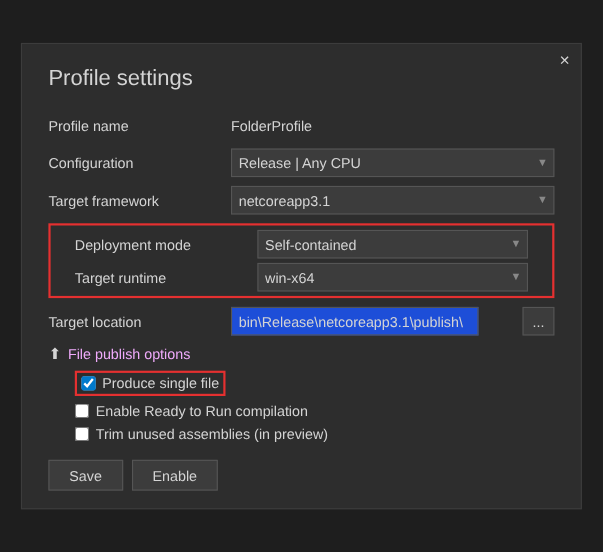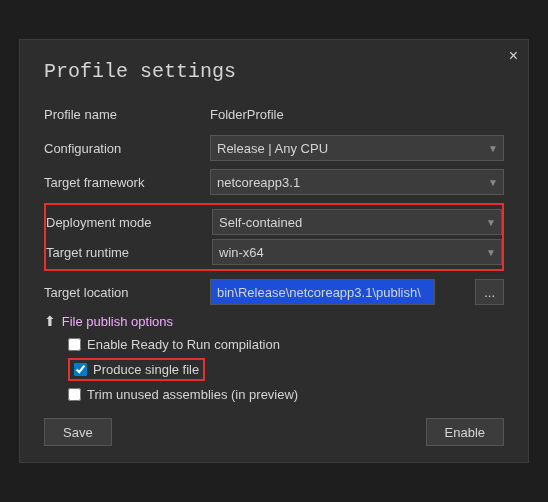--- a/index.html
+++ b/index.html
@@ -30,21 +30,20 @@
       color: #d4d4d4;
       font-size: 16px;
       cursor: pointer;
       line-height: 1;
     }
     .dialog-title {
       font-size: 20px;
       font-weight: 300;
       color: #d4d4d4;
       margin-bottom: 18px;
-      font-family: Liberation Mono, monospace;
     }
     .form-row {
       display: flex;
       align-items: center;
       margin-bottom: 8px;
       min-height: 26px;
       gap: 36px;
     }
     .form-label {
       width: 130px;
@@ -101,21 +100,21 @@
       border: 1px solid #555;
       color: #d4d4d4;
       padding: 3px 8px;
       font-size: 13px;
       cursor: pointer;
       margin-left: 4px;
       height: 26px;
     }
     .highlighted-section {
       border: 2px solid #e53030;
-      padding: 4px 0;
+      padding: 4px 22px;
       margin-bottom: 8px;
     }
     .highlighted-section .form-row {
       margin-bottom: 4px;
     }
     .highlighted-section .form-row:last-child {
       margin-bottom: 0;
     }
     .section-header {
       display: flex;
@@ -156,21 +155,21 @@
       accent-color: #007acc;
     }
     .highlighted-checkbox-row {
       border: 2px solid #e53030;
       padding: 2px 4px;
       display: inline-flex;
       align-items: center;
     }
     .dialog-footer {
       display: flex;
-      justify-content: space-between;
+      justify-content: flex-start;
       gap: 8px;
       margin-top: 16px;
     }
     .btn {
       padding: 5px 18px;
       font-size: 13px;
       cursor: pointer;
       border: 1px solid #555;
       height: 28px;
     }
@@ -244,38 +243,38 @@
   </div>
 
   <div class="section-header">
     <span class="section-icon">⬆</span>
     <span class="section-title">File publish options</span>
   </div>
 
   <div class="checkbox-group">
 
     <div class="checkbox-row">
-      <label>
-        <input type="checkbox" style="">
-        <span>Enable Ready to Run compilation</span>
-      </label>
-    </div>
-
-    <div class="checkbox-row">
       <div class="highlighted-checkbox-row">
         <label>
           <input type="checkbox" checked="" style="">
           <span>Produce single file</span>
         </label>
       </div>
     </div>
 
     <div class="checkbox-row">
       <label>
         <input type="checkbox" style="">
+        <span>Enable Ready to Run compilation</span>
+      </label>
+    </div>
+
+    <div class="checkbox-row">
+      <label>
+        <input type="checkbox" style="">
         <span>Trim unused assemblies (in preview)</span>
       </label>
     </div>
   </div>
 
   <div class="dialog-footer">
     <button class="btn btn-save">Save</button>
     <button class="btn btn-cancel">Enable</button>
   </div>
 </div>

